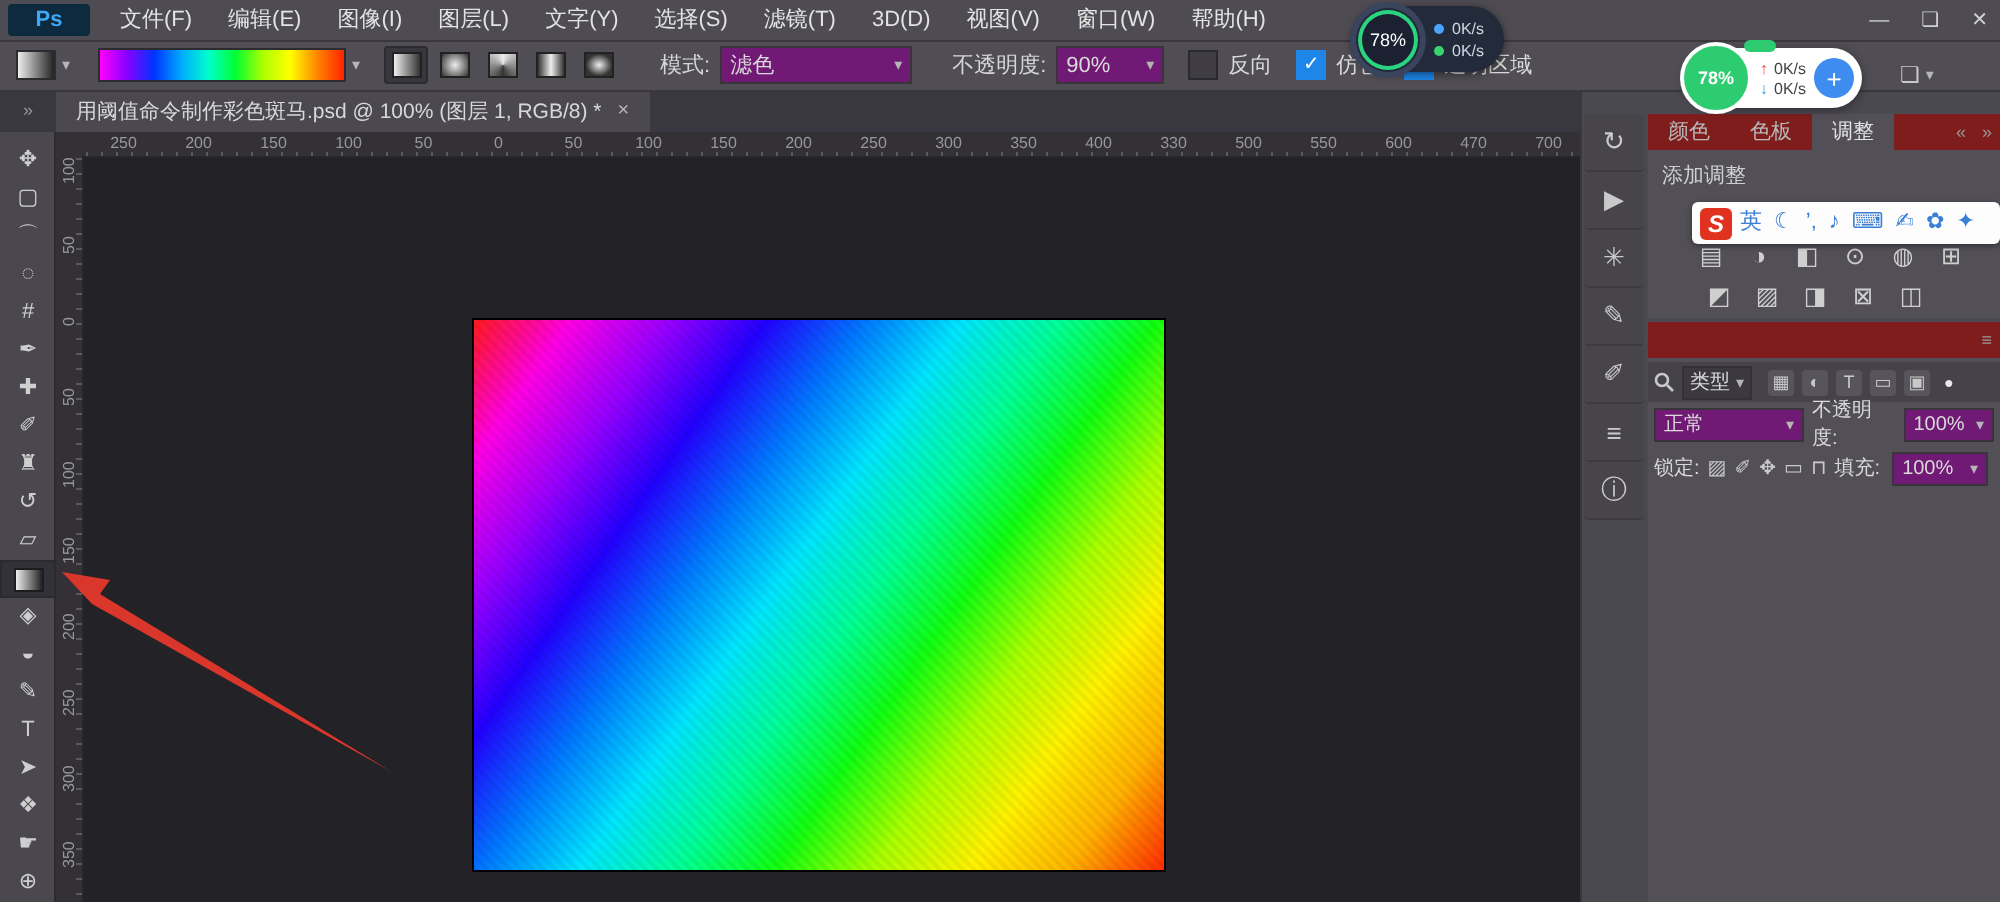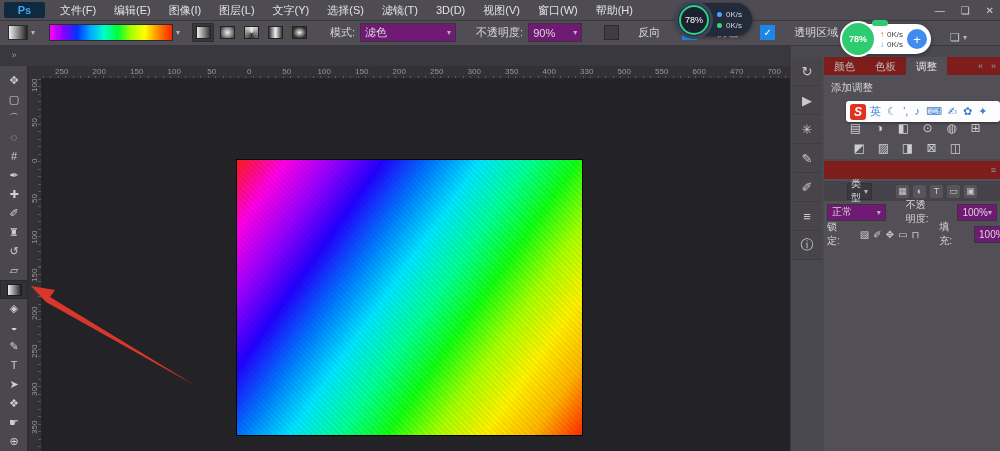--- a/index.html
+++ b/index.html
@@ -28,21 +28,21 @@
   .gfill{width:13px;height:11px;border:1px solid #222;}
   .g-linear .gfill{background:linear-gradient(90deg,#eee,#333);}
   .g-radial .gfill{background:radial-gradient(circle,#eee,#333);}
   .g-angle .gfill{background:conic-gradient(#eee,#333,#eee);}
   .g-reflected .gfill{background:linear-gradient(90deg,#333,#eee,#333);}
   .g-diamond .gfill{background:radial-gradient(closest-side,#eee,#333);}
   .opt-label{margin-left:20px;color:#d6d6d6;}
   .dd{display:flex;align-items:center;justify-content:space-between;background:#701a75;border:1px solid #37353a;height:17px;padding:0 4px;margin-left:5px;}
   .dd-mode{width:86px;}
   .dd-opacity{width:44px;}
-  .cbwrap{display:flex;align-items:center;gap:19px;margin-left:22px;}
+  .cbwrap{display:flex;align-items:center;gap:5px;margin-left:12px;}
   .cb{width:13px;height:13px;background:#3f3d43;border:1px solid #2a2a2e;display:flex;align-items:center;justify-content:center;font-size:10px;color:#fff;}
   .cb.checked{background:#1d86e8;border-color:#1d86e8;}
 
   
   .tabbar{left:0;top:45px;width:790px;height:21px;background:#39373f;display:flex;align-items:flex-end;z-index:5;}
   .tb-collapse{width:28px;text-align:center;color:#9a9a9a;font-size:9px;line-height:21px;}
   .doctab{height:21px;background:#4b494f;display:flex;align-items:center;gap:8px;padding:0 10px;max-width:340px;}
   .doctab-title{font-size:10.5px;color:#d8d8d8;white-space:nowrap;overflow:hidden;}
   .doctab-close{color:#b5b5b5;font-size:10px;cursor:default;}
 
@@ -81,21 +81,21 @@
   .ptab.active{background:#524f56;color:#e2e2e2;}
   .ptabs .spacer{flex:1;}
   .ptab-extra{color:#9a9a9a;font-size:9px;padding:0 4px;}
   .adj-tabs{left:824px;top:57px;width:176px;z-index:6;}
   .adj-body{left:824px;top:75px;width:176px;height:84px;background:#524f56;z-index:6;}
   .add-label{padding:6px 0 0 7px;font-size:10.5px;color:#cfcfcf;}
   .adj-row{display:flex;gap:9px;padding-left:24px;margin-top:6px;}
   .adj-icon{width:15px;height:14px;color:#cfcfcf;font-size:12px;line-height:14px;text-align:center;}
   .layers-tabs{left:824px;top:161px;width:176px;z-index:6;}
   .layers-body{left:824px;top:179px;width:176px;height:272px;background:#524f56;z-index:6;}
-  .lrow{display:flex;align-items:center;gap:20px;padding:0 3px;box-sizing:border-box;width:176px;}
+  .lrow{display:flex;align-items:center;gap:4px;padding:0 3px;box-sizing:border-box;width:176px;}
   .filter-row{height:20px;background:#454349;margin-top:2px;font-size:10px;}
   .filter-dd{display:flex;align-items:center;gap:3px;background:#3b393f;border:1px solid #333137;height:15px;padding:0 3px;}
   .filter-icons{display:flex;gap:4px;margin-left:4px;}
   .ficon{width:13px;height:13px;font-size:9px;line-height:13px;text-align:center;color:#c9c9c9;background:#57555b;border-radius:2px;}
   .ftoggle{margin-left:3px;color:#e8e8e8;font-size:8px;}
   .blend-row{height:22px;font-size:10px;}
   .dd-blend{width:70px;height:15px;margin-left:0;font-size:10px;}
   .dd-small{width:38px;height:15px;margin-left:2px;font-size:10px;}
   .lock-row{height:22px;font-size:10px;}
   .lockicons{display:flex;gap:4px;align-items:center;}
@@ -215,20 +215,24 @@
     </div>
   </div>
 
   <div class="abs ws">
     <span>❏</span>
     <span class="caret">▾</span>
   </div>
 
   <div class="abs tabbar">
     <span class="tb-collapse">»</span>
+    <div class="doctab">
+      <span class="doctab-title">用阈值命令制作彩色斑马.psd @ 100% (图层 1, RGB/8) *</span>
+      <span class="doctab-close">×</span>
+    </div>
   </div>
 
   <div class="abs toolbar">
       <div class="tool">
         <span class="tool-glyph">✥</span>
       </div>
       <div class="tool">
         <span class="tool-glyph">▢</span>
       </div>
       <div class="tool">

